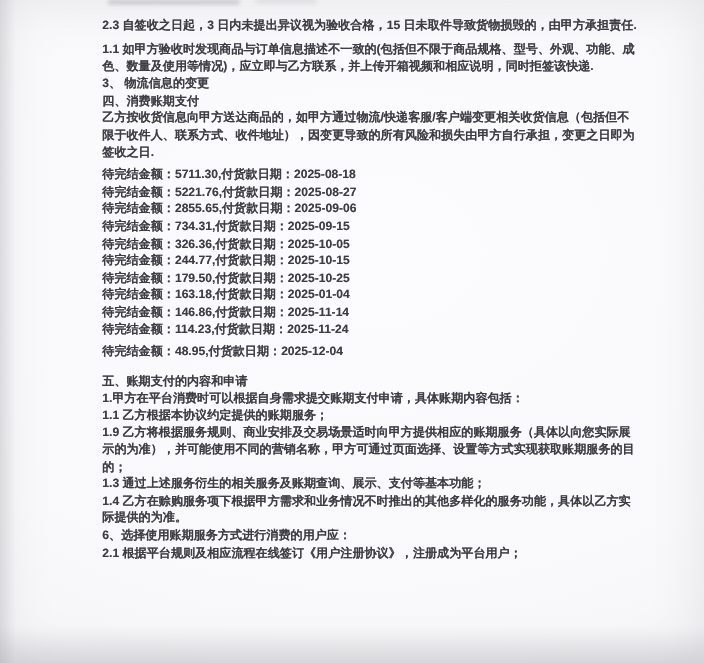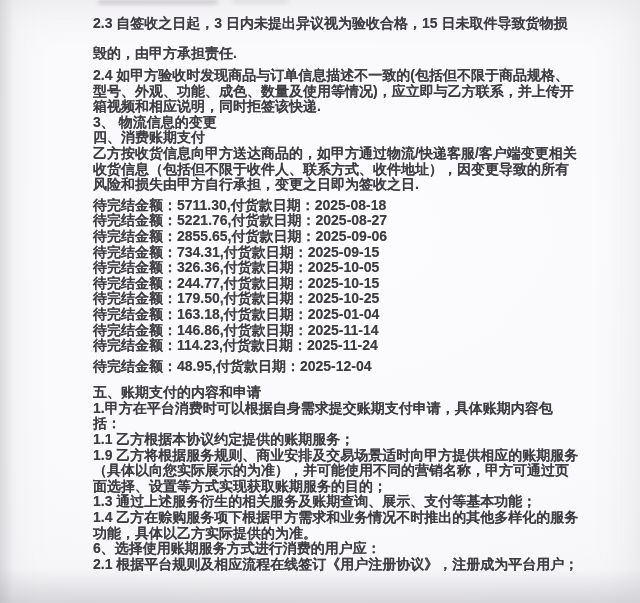--- a/index.html
+++ b/index.html
@@ -33,21 +33,21 @@
   }
   .shade-left {
     position: absolute; left: 0; top: 0; width: 14px; height: 100%;
     background: linear-gradient(90deg, rgba(130,128,136,.18), rgba(130,128,136,0));
     pointer-events: none;
   }
   .content {
     position: absolute;
     left: 93px; top: 8px; width: 487px;
     color: #3e3d44;
-    font-size: 14px;
+    font-size: 11px;
     font-weight: 600;
     line-height: 15.6px;
     filter: blur(.28px);
     text-shadow: 0 0 .5px rgba(62,61,68,.55);
   }
   .p { margin: 0; }
   .p23 { line-height: 30px; }
   .s3body { margin-bottom: 5px; }
   .row-last { margin-top: 5px; }
   .h5 { margin-top: 11px; }
@@ -57,21 +57,21 @@
 
 <div class="page">
 
   <div class="smudge s1"></div>
   <div class="smudge s2"></div>
 
   <div class="content">
 
     <p class="p p23">2.3 自签收之日起，3 日内未提出异议视为验收合格，15 日未取件导致货物损毁的，由甲方承担责任.</p>
 
-    <p class="p">2.4 如甲方验收时发现商品与订单信息描述不一致的(包括但不限于商品规格、型号、外观、功能、成色、数量及使用等情况)，应立即与乙方联系，并上传开箱视频和相应说明，同时拒签该快递.</p>
+    <p class="p">1.1 如甲方验收时发现商品与订单信息描述不一致的(包括但不限于商品规格、型号、外观、功能、成色、数量及使用等情况)，应立即与乙方联系，并上传开箱视频和相应说明，同时拒签该快递.</p>
 
     <p class="p">3、 物流信息的变更</p>
     <p class="p">四、消费账期支付</p>
 
     <p class="p s3body">乙方按收货信息向甲方送达商品的，如甲方通过物流/快递客服/客户端变更相关收货信息（包括但不限于收件人、联系方式、收件地址），因变更导致的所有风险和损失由甲方自行承担，变更之日即为签收之日.</p>
 
     <div>
       <p class="p">待完结金额：5711.30,付货款日期：2025-08-18</p>
       <p class="p">待完结金额：5221.76,付货款日期：2025-08-27</p>
       <p class="p">待完结金额：2855.65,付货款日期：2025-09-06</p>

